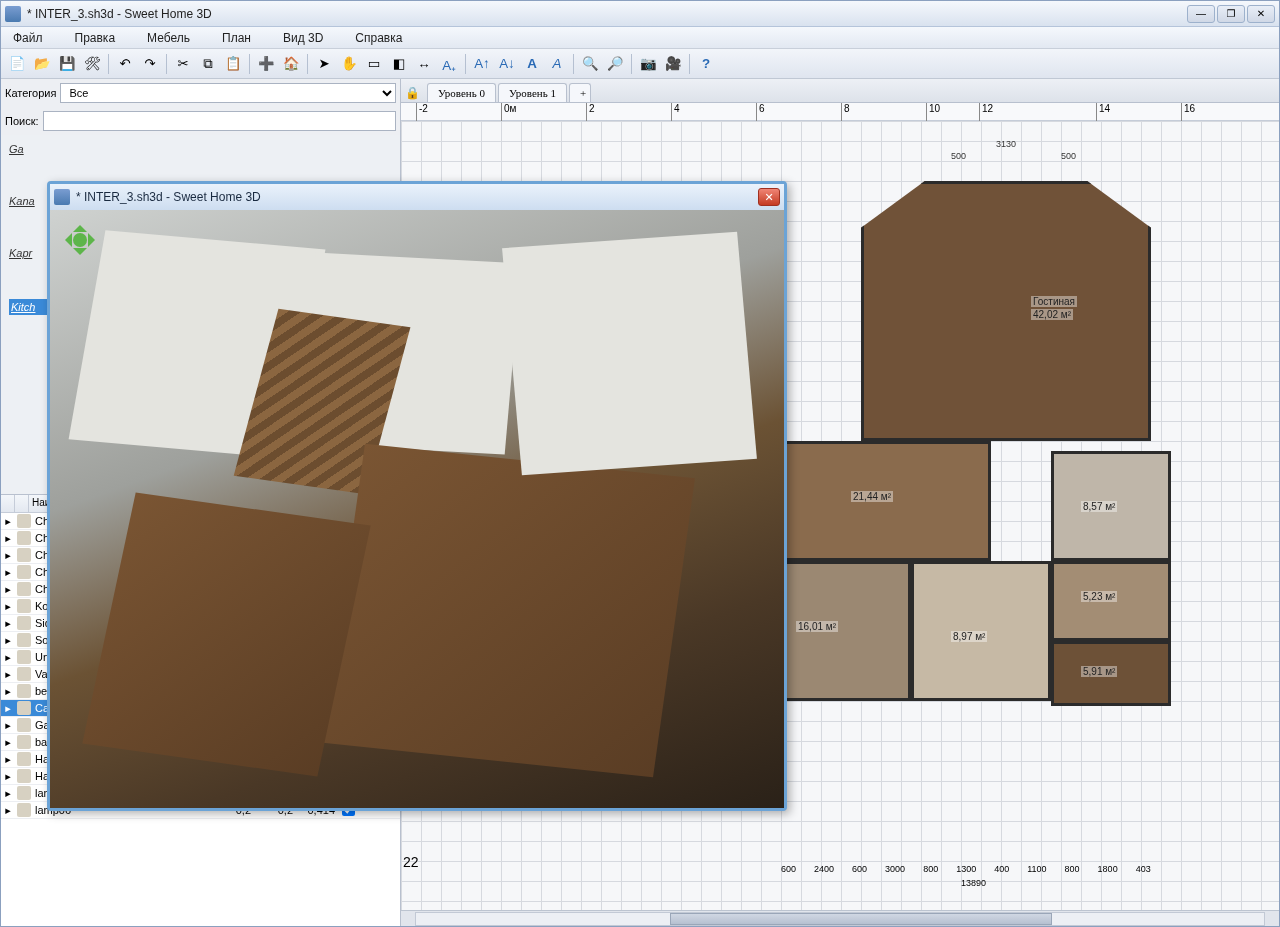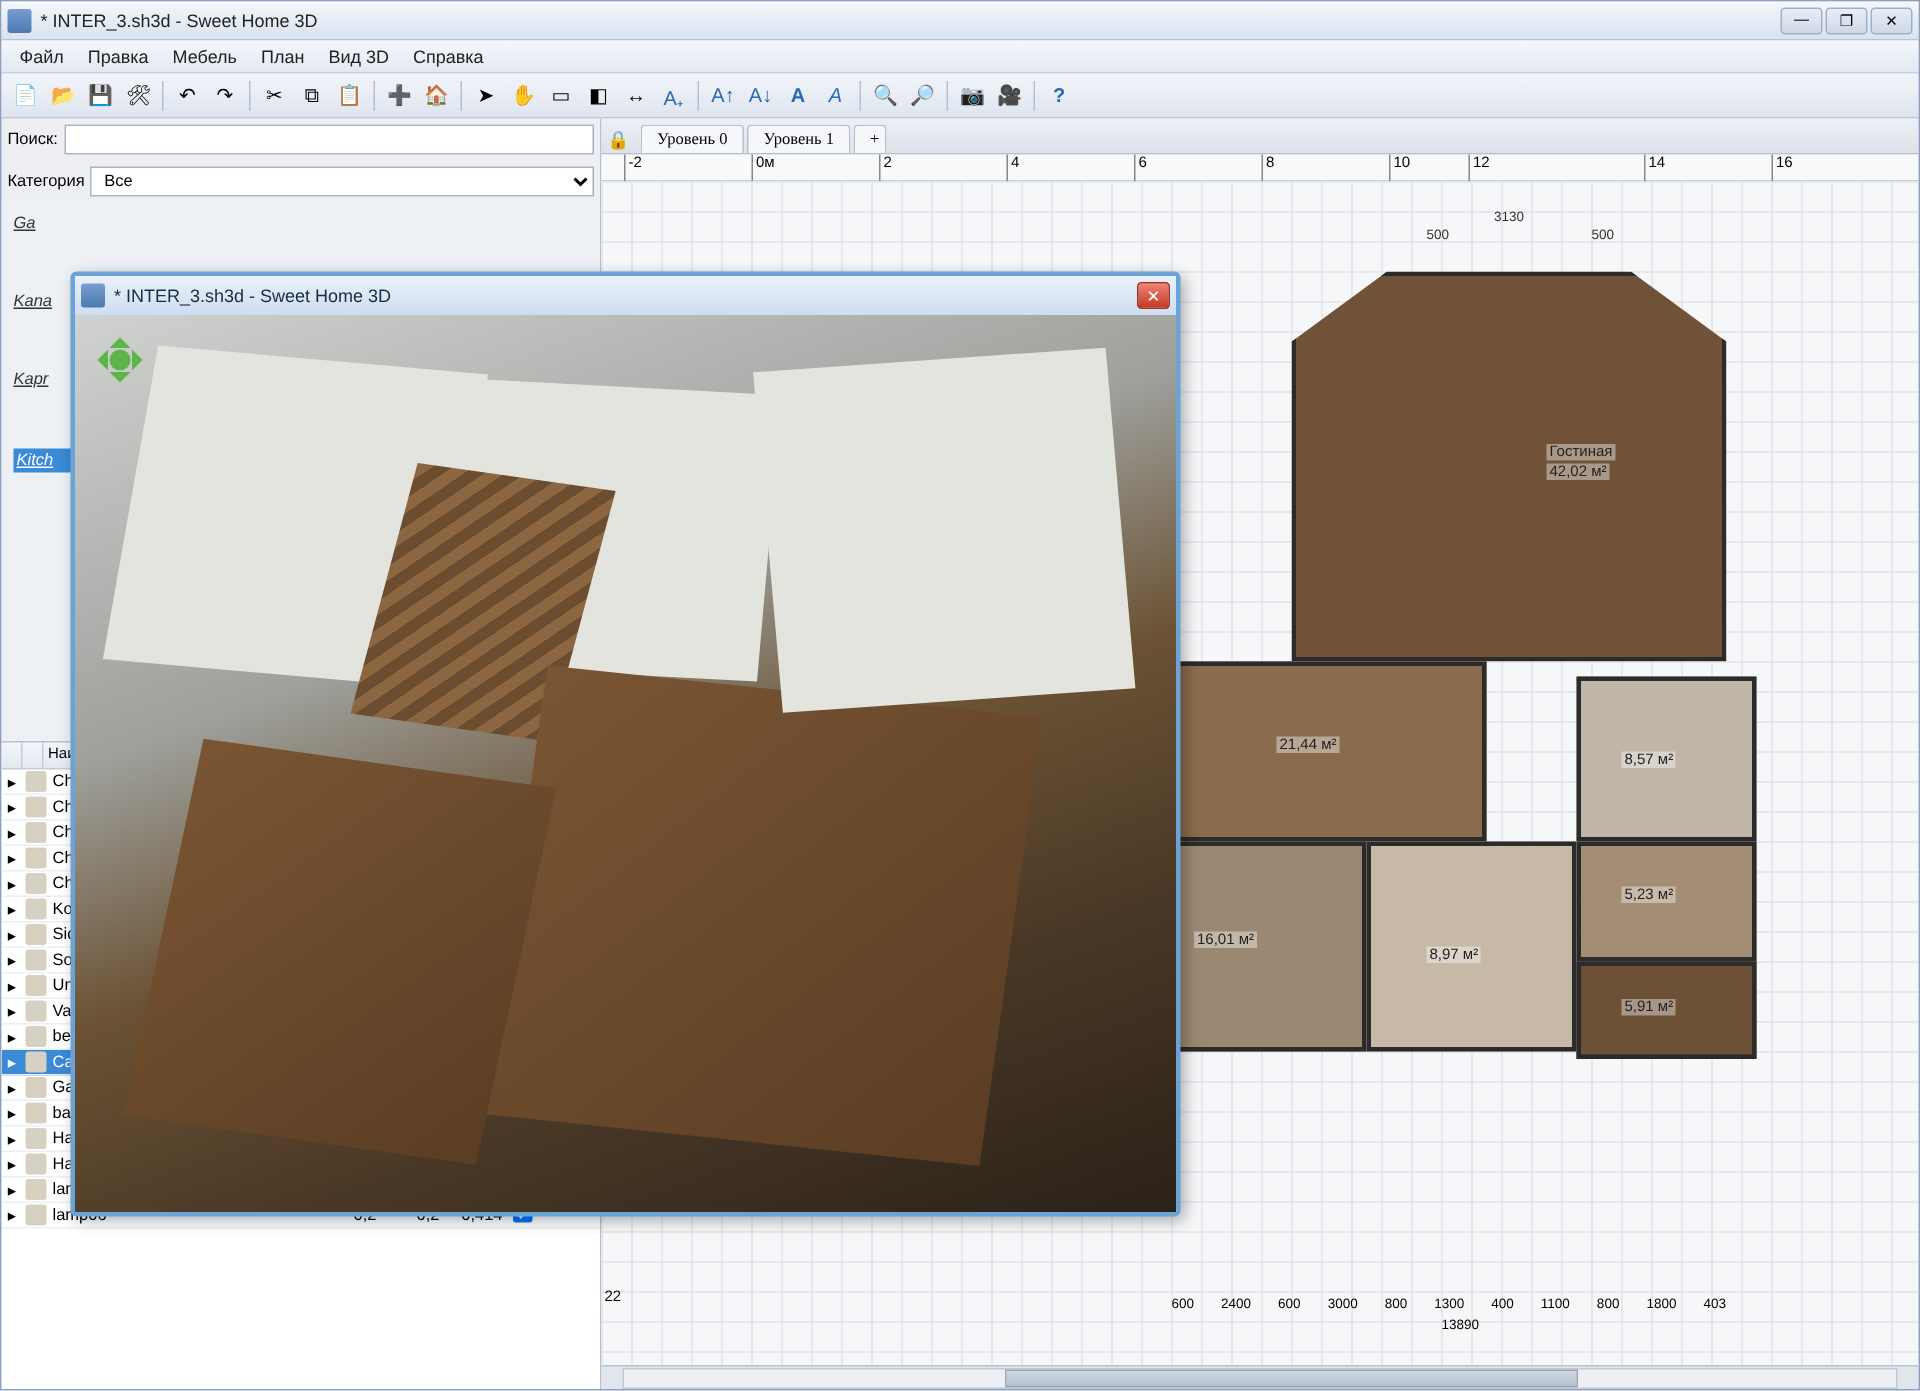--- a/index.html
+++ b/index.html
@@ -5,21 +5,21 @@
 * { box-sizing: border-box; margin: 0; padding: 0; font-family: "Segoe UI", Tahoma, sans-serif; }
 body { background: #d6dce6; width: 1280px; height: 927px; overflow: hidden; font-size: 12px; }
 
 .window { background: linear-gradient(#e8eef8, #d0d7e4); border: 1px solid #8ba0bf; width: 100%; height: 100%; display: flex; flex-direction: column; }
 .titlebar { height: 26px; background: linear-gradient(#f5f8fc, #d9e2ef); display: flex; align-items: center; padding: 0 4px; border-bottom: 1px solid #b5c4da; }
 .titlebar .app-icon { width: 16px; height: 16px; margin-right: 6px; background: linear-gradient(#7a9dd1, #4a7ab0); border-radius: 2px; }
 .titlebar .title { flex: 1; color: #222; font-size: 12px; }
 .titlebar .wincontrols { display: flex; gap: 2px; }
 .titlebar .wincontrols button { width: 28px; height: 18px; border: 1px solid #9db1cc; background: linear-gradient(#e8eef7, #d0d8e6); border-radius: 3px; cursor: pointer; font-size: 10px; }
 
-.menubar { height: 22px; background: linear-gradient(#f5f8fc, #e2e8f2); display: flex; align-items: center; padding: 0 4px; gap: 0; border-bottom: 1px solid #c8cfda; }
+.menubar { height: 22px; background: linear-gradient(#f5f8fc, #e2e8f2); display: flex; align-items: center; padding: 0 4px; gap: 16px; border-bottom: 1px solid #c8cfda; }
 .menubar .item { padding: 2px 8px; cursor: pointer; color: #222; }
 
 .toolbar { height: 30px; background: linear-gradient(#f2f5fa, #dfe5ef); display: flex; align-items: center; padding: 0 4px; gap: 1px; border-bottom: 1px solid #c0c8d4; }
 .toolbar .btn { width: 24px; height: 24px; border: 1px solid transparent; background: transparent; border-radius: 3px; cursor: pointer; display: flex; align-items: center; justify-content: center; }
 .toolbar .sep { width: 1px; height: 20px; background: #b5c0d1; margin: 0 3px; }
 .ico { width: 16px; height: 16px; display: inline-block; }
 
 .body { flex: 1; display: flex; overflow: hidden; }
 .leftpane { width: 400px; background: #edeff3; border-right: 1px solid #b8c0ce; display: flex; flex-direction: column; }
 
@@ -196,26 +196,26 @@
     <span class="sep"></span>
     <button class="btn">
         <span class="ico" style="color:#2a6ab5;font-weight:bold">?</span>
       </button>
   </div>
 
   <div class="body">
 
     <div class="leftpane">
       <div class="filterbar">
+        <label>Категория</label>
+        <select><option>Все</option></select>
+      </div>
+      <div class="filterbar">
         <label>Поиск:</label>
         <input type="text" style="">
-      </div>
-      <div class="filterbar">
-        <label>Категория</label>
-        <select><option>Все</option></select>
       </div>
       <div class="catalog">
         <div class="thumb-col">
           <div class="thumbrow">Ga</div>
           <div class="thumbrow">Kana</div>
           <div class="thumbrow">Kapr</div>
           <div class="thumbrow selected">Kitch</div>
         </div>
       </div>
       <div class="furniture-list">
@@ -452,21 +452,21 @@
           <span>3000</span>
           <span>800</span>
           <span>1300</span>
           <span>400</span>
           <span>1100</span>
           <span>800</span>
           <span>1800</span>
           <span>403</span>
         </div>
         <div style="position:absolute; left:560px; bottom:22px; font-size:9px;">13890</div>
-        <div style="position:absolute; left:2px; bottom:40px; font-size:10px;">22</div>
+        <div style="position:absolute; left:2px; bottom:40px; font-size:14px;">22</div>
       </div>
       <div class="hscroll">
         <div class="track">
             <div class="thumb"></div>
           </div>
       </div>
     </div>
   </div>
 </div>
 

